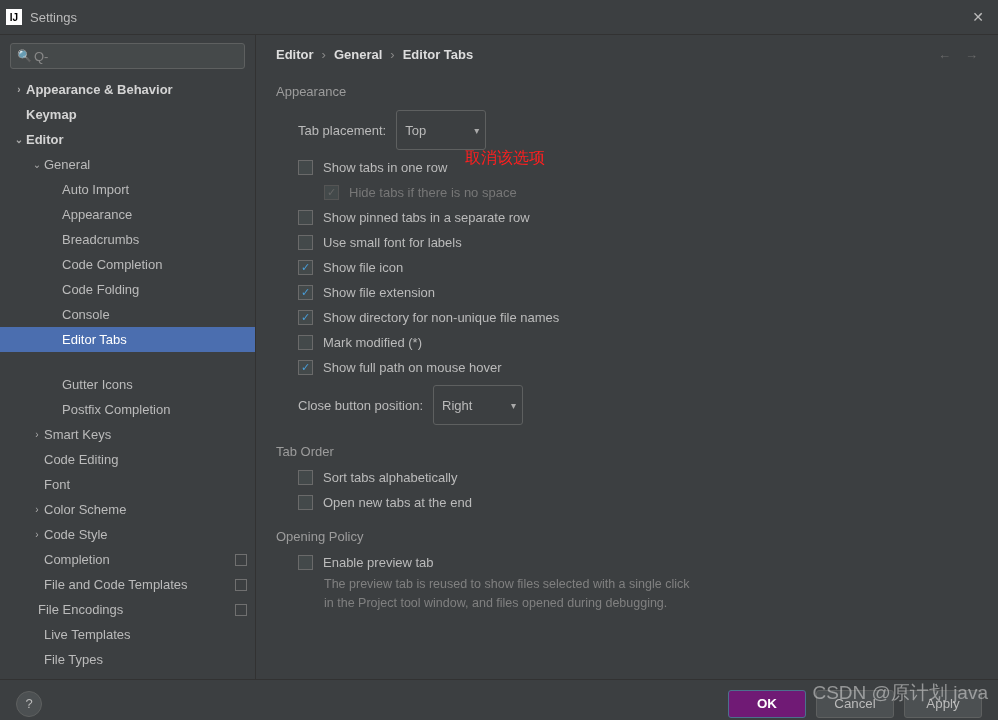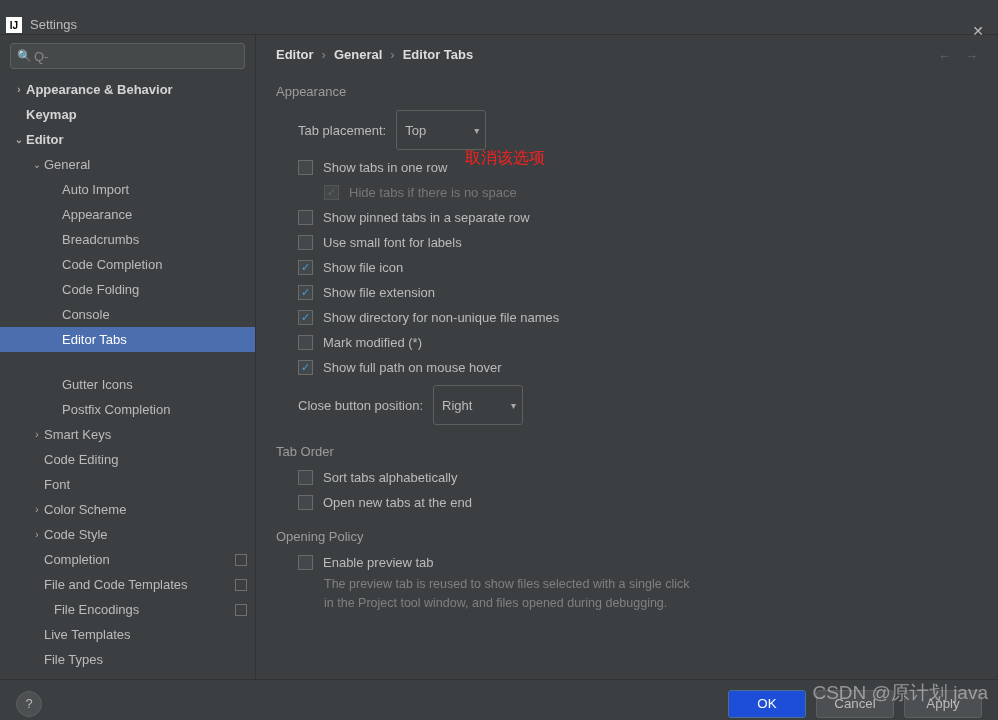--- a/index.html
+++ b/index.html
@@ -8,21 +8,21 @@
   background: #3c3f41;
   font-family: "Segoe UI", Arial, sans-serif;
   font-size: 13px;
   color: #bbbbbb;
   overflow: hidden;
   position: relative;
 }
 .titlebar {
   height: 28px;
   background: #3c3f41;
-  display: flex; align-items: flex-start;
+  display: flex; align-items: center;
   padding: 17px 6px;
   border-bottom: 1px solid #323232;
 }
 .titlebar .app-icon {
   width: 16px; height: 16px;
   background: #fff; color: #000;
   font-size: 10px; font-weight: bold;
   display: inline-flex; align-items: center; justify-content: center;
   margin-right: 8px;
 }
@@ -163,21 +163,21 @@
   height: 28px;
   min-width: 78px;
   border: 1px solid #5e6060;
   background: #4c5052;
   color: #bbb;
   border-radius: 3px;
   margin-left: 10px;
   padding: 0 16px;
   cursor: pointer;
 }
-.btn.primary { background: #1d4ed8; border-color: #4c708c; color: #fff; font-weight: 400; }
+.btn.primary { background: #701a75; border-color: #4c708c; color: #fff; font-weight: 700; }
 .watermark {
   position: absolute;
   right: 10px; bottom: 14px;
   color: rgba(220,220,220,0.55);
   font-size: 19px;
   font-family: "Microsoft YaHei", sans-serif;
   pointer-events: none;
 }
 ::-webkit-scrollbar { width: 10px; }
 ::-webkit-scrollbar-thumb { background: #565656; border-radius: 5px; }
@@ -276,21 +276,21 @@
         <div class="tree-item" style="padding-left: 30px;">
           <span class="arrow"></span>
           <span>Completion</span>
           <span class="dot"></span>
         </div>
         <div class="tree-item" style="padding-left: 30px;">
           <span class="arrow"></span>
           <span>File and Code Templates</span>
           <span class="dot"></span>
         </div>
-        <div class="tree-item" style="padding-left: 40px;">
+        <div class="tree-item" style="padding-left: 24px;">
           <span class="arrow"></span>
           <span>File Encodings</span>
           <span class="dot"></span>
         </div>
         <div class="tree-item" style="padding-left: 30px;">
           <span class="arrow"></span>
           <span>Live Templates</span>
         </div>
         <div class="tree-item" style="padding-left: 30px;">
           <span class="arrow"></span>

